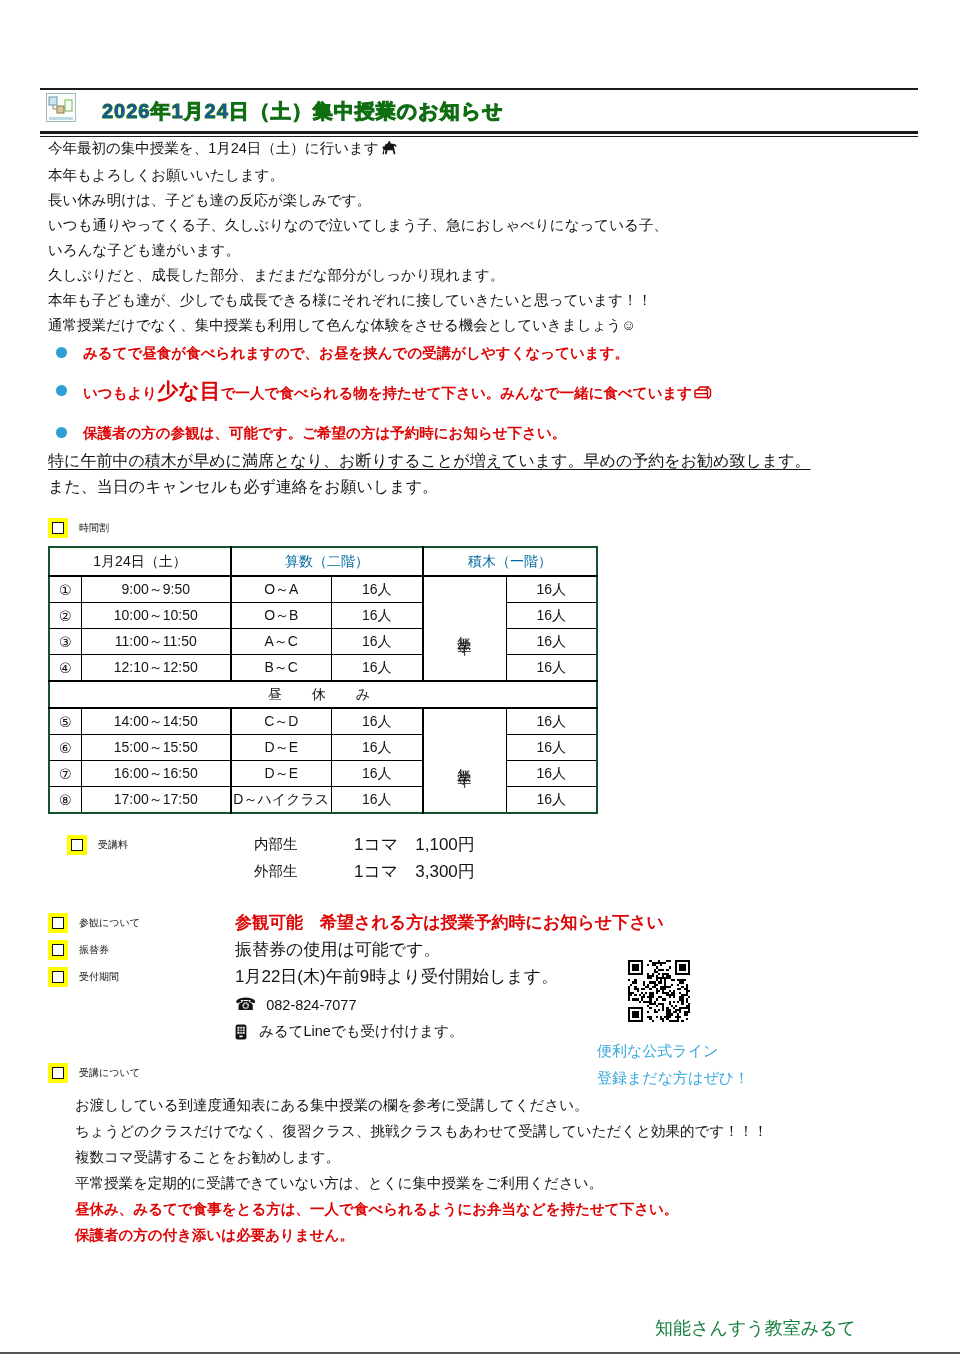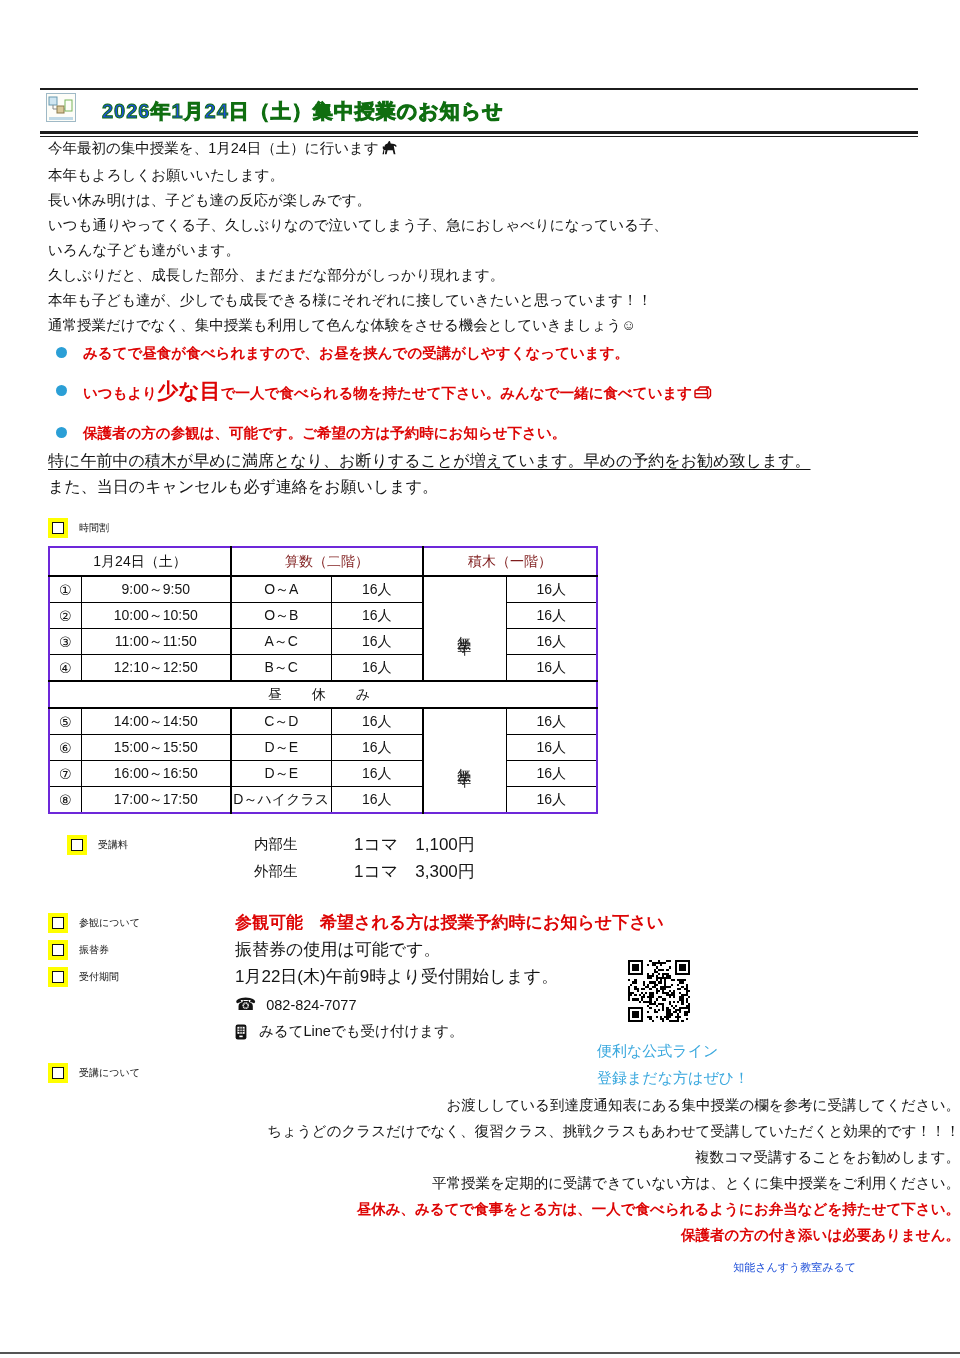--- a/index.html
+++ b/index.html
@@ -36,23 +36,23 @@
   
   .sec-head{display:flex;align-items:center;}
   .chk{flex:none;width:20px;height:20px;background:#ffff00;display:inline-flex;align-items:center;justify-content:center;}
   .chk-in{width:10px;height:10px;background:#fff;border:1.5px solid #111;}
   .sec-label{margin-left:11px;font-size:10px;white-space:nowrap;}
 
   
   .schedule{top:518px;margin-left:48px;}
   table{border-collapse:collapse;margin-top:8px;text-align:center;font-size:14px;}
   td,th{border:1px solid #000;padding:0;font-weight:normal;height:25px;white-space:nowrap;}
-  table{border:2px solid #6d28d9;}
+  table{border:2px solid #14532d;}
   tr.hdr th{height:27px;border-bottom:2px solid #000;}
-  .green{color:#7f1d1d;}
+  .green{color:#0369a1;}
   .thick-r{border-right:2px solid #000;}
   td.lunch{border-top:2px solid #000;border-bottom:2px solid #000;letter-spacing:8px;}
   td.vert{border-bottom:1px solid #000;}
   td.vert span{writing-mode:vertical-rl;text-orientation:upright;letter-spacing:3px;font-size:14px;}
   .tnote{width:552px;text-align:center;font-size:12.5px;margin-top:5px;color:#222;}
 
   
   .kv-row{display:flex;align-items:center;height:27px;margin-left:48px;}
   .kv-head{display:flex;align-items:center;width:187px;flex:none;}
   .kv-label{width:100px;flex:none;font-size:14.5px;}
@@ -63,25 +63,25 @@
   .sub-line{display:flex;align-items:center;height:25px;margin-left:235px;margin-top:2px;font-size:14.5px;}
   .tel-glyph{font-size:17px;margin-right:10px;}
   .sub-ico{margin-right:12px;display:inline-flex;}
 
   
   .qr{position:absolute;left:628px;top:959px;width:62px;height:64px;}
   .promo{position:absolute;left:597px;top:1037px;font-size:15px;line-height:27px;color:#3aa8de;white-space:nowrap;}
 
   
   .jukou{top:1063px;margin-left:48px;}
-  .jukou-lines{margin-left:27px;margin-top:9px;font-size:14.5px;line-height:26px;text-align:right;}
+  .jukou-lines{margin-left:27px;margin-top:9px;font-size:14.5px;line-height:26px;}
   .jukou-lines div{white-space:nowrap;}
 
   
-  .footer{position:absolute;right:104px;top:1260px;font-size:11px;color:#1d4ed8;}
+  .footer{position:absolute;right:104px;top:1316px;font-size:18px;color:#15803d;}
   .bottom-line{position:absolute;left:0;right:0;top:1352px;border-top:2px solid #555;}
 </style>
 </head>
 <body>
 
 <div class="page">
 
   <div class="abs header">
     <div class="rule-top"></div>
     <div class="title-row">

